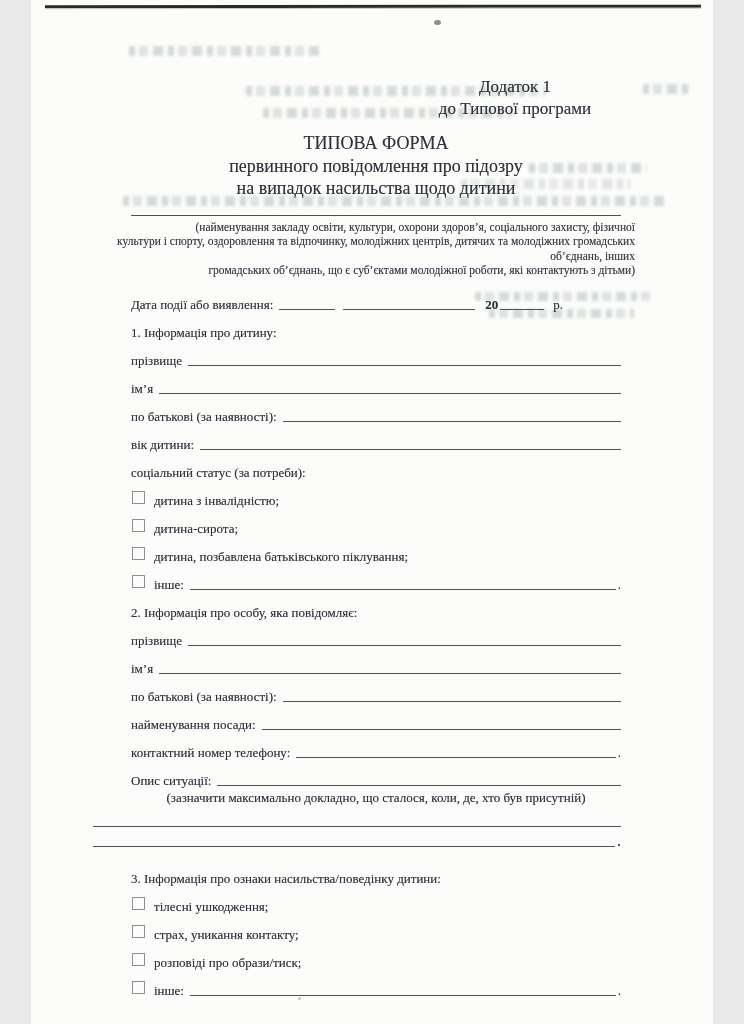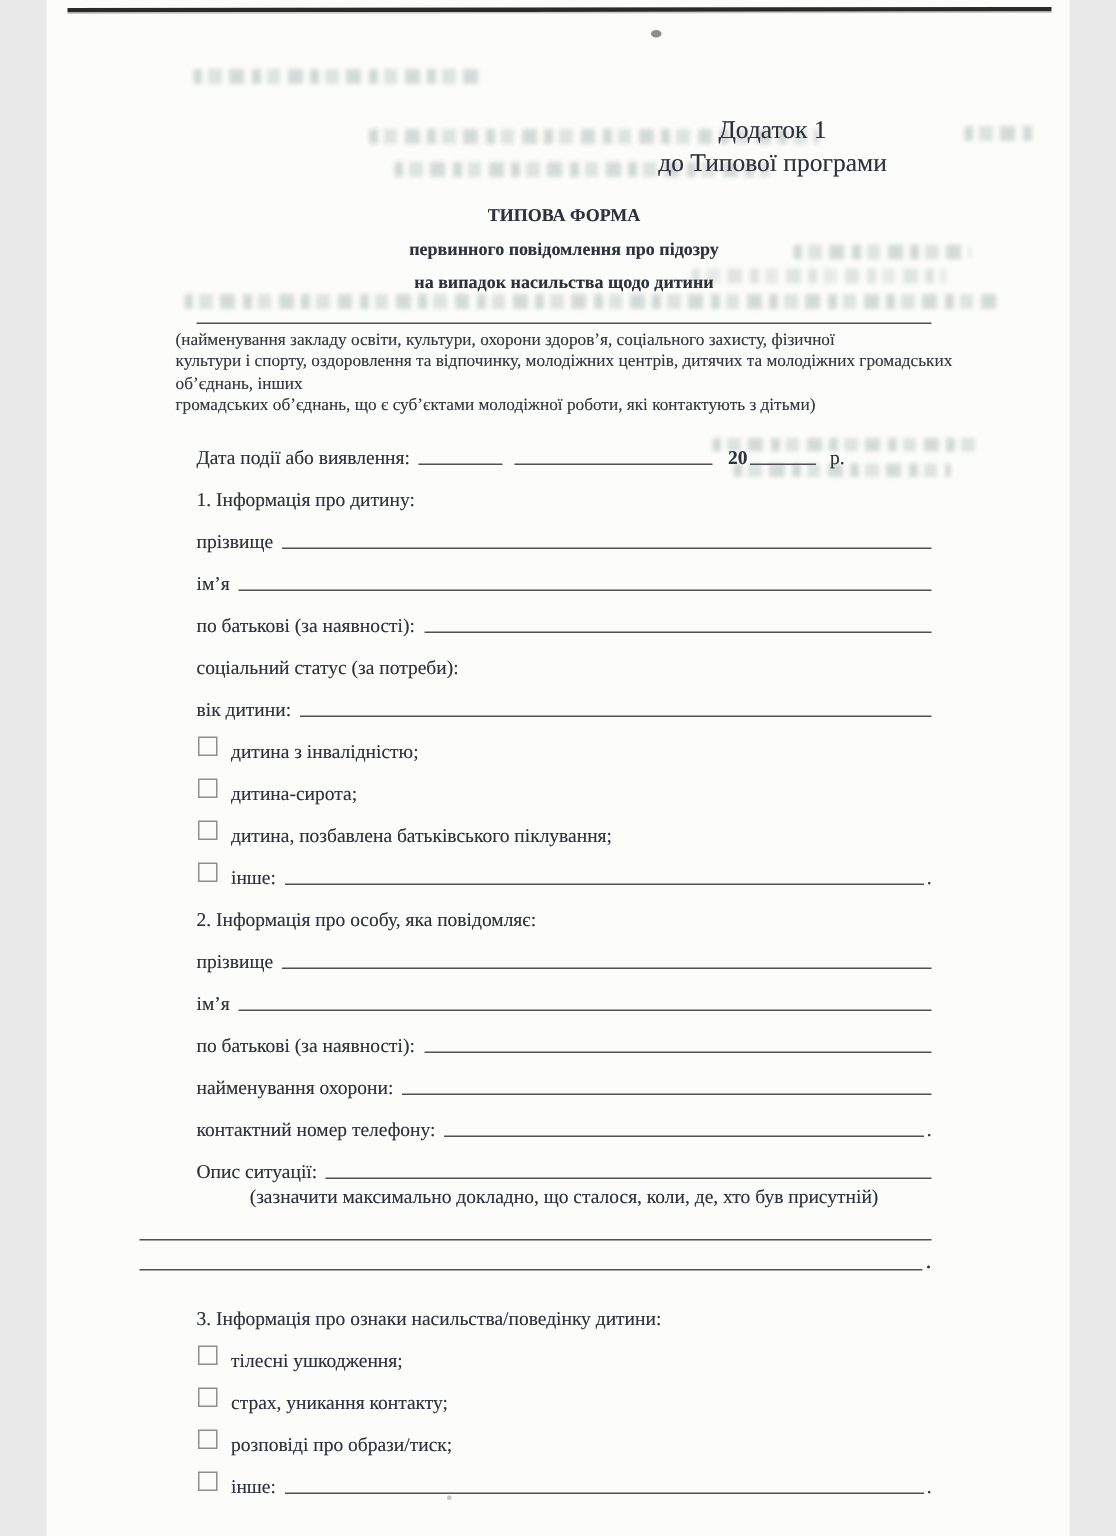--- a/index.html
+++ b/index.html
@@ -18,23 +18,23 @@
   
   .bleed {
     position:absolute; height:10px; border-radius:2px; opacity:.32; filter:blur(1.5px);
     background:repeating-linear-gradient(90deg,
       rgba(96,125,120,.85) 0 6px, rgba(96,125,120,0) 6px 10px,
       rgba(96,125,120,.6) 10px 19px, rgba(96,125,120,0) 19px 24px,
       rgba(96,125,120,.8) 24px 34px, rgba(96,125,120,0) 34px 39px);
   }
   .content { position:absolute; left:100px; right:92px; top:0; }
   .doc-label { margin:76px 0 0 auto; width:212px; text-align:center; font-size:17px; line-height:22px; }
-  .title { margin-top:12px; text-align:center; font-weight:bold; font-size:12px; line-height:22.5px; }
+  .title { margin-top:12px; text-align:center; font-weight:normal; font-size:18px; line-height:22.5px; }
   .inst-line { height:15px; border-bottom:1.2px solid #4f4f54; }
-  .caption { margin:4px -14px 0; text-align:left; font-size:11.5px; line-height:14.5px; color:#343842; }
+  .caption { margin:4px -14px 0; text-align:right; font-size:11.5px; line-height:14.5px; color:#343842; }
   .row { display:flex; align-items:flex-end; height:28px; font-size:13px; white-space:nowrap; }
   .lbl { padding-right:6px; }
   .fill { flex:1 1 auto; border-bottom:1.2px solid #4f4f54; margin-bottom:3px; min-width:10px; }
   .seg { border-bottom:1.2px solid #4f4f54; margin-bottom:3px; }
   .w1 { width:56px; } .w2 { width:132px; margin-left:8px; } .w3 { width:44px; }
   .mid { padding:0 2px 0 10px;font-weight:bold; } .tailtxt { padding-left:9px; }
   .tail { padding-left:2px; }
   .cb { width:11px; height:11px; border:1.1px solid #8f8f93; margin:0 9px 5px 1px; flex:0 0 auto; background:transparent; }
   .desc-caption { height:20px; font-size:13px; text-align:center; padding-top:1px; white-space:nowrap; }
   .fullline { height:20px; display:flex; align-items:flex-end; margin-left:-38px; }
@@ -97,29 +97,29 @@
     </div>
     <div class="row">
       <span class="lbl">ім’я</span>
       <span class="fill"></span>
     </div>
     <div class="row">
       <span class="lbl">по батькові (за наявності):</span>
       <span class="fill"></span>
     </div>
     <div class="row">
+      <span class="lbl">вік дитини:</span>
+      <span class="fill"></span>
+    </div>
+
+    <div class="row">
       <span>соціальний статус (за потреби):</span>
     </div>
 
     <div class="row">
-      <span class="lbl">вік дитини:</span>
-      <span class="fill"></span>
-    </div>
-
-    <div class="row">
       <span class="cb"></span>
       <span>дитина з інвалідністю;</span>
     </div>
     <div class="row">
       <span class="cb"></span>
       <span>дитина-сирота;</span>
     </div>
     <div class="row">
       <span class="cb"></span>
       <span>дитина, позбавлена батьківського піклування;</span>
@@ -141,21 +141,21 @@
     </div>
     <div class="row">
       <span class="lbl">ім’я</span>
       <span class="fill"></span>
     </div>
     <div class="row">
       <span class="lbl">по батькові (за наявності):</span>
       <span class="fill"></span>
     </div>
     <div class="row">
-      <span class="lbl">найменування охорони:</span>
+      <span class="lbl">найменування посади:</span>
       <span class="fill"></span>
     </div>
     <div class="row">
       <span class="lbl">контактний номер телефону:</span>
       <span class="fill"></span>
       <span class="tail">.</span>
     </div>
     <div class="row">
       <span class="lbl">Опис ситуації:</span>
       <span class="fill"></span>

